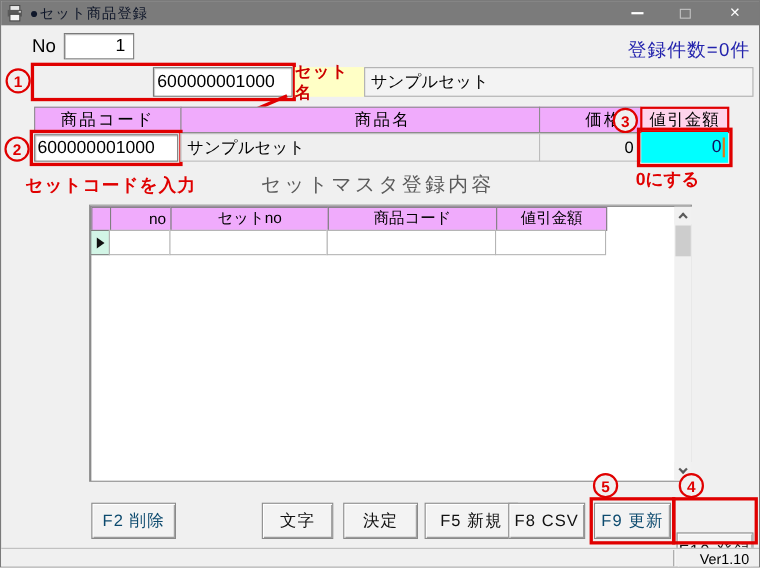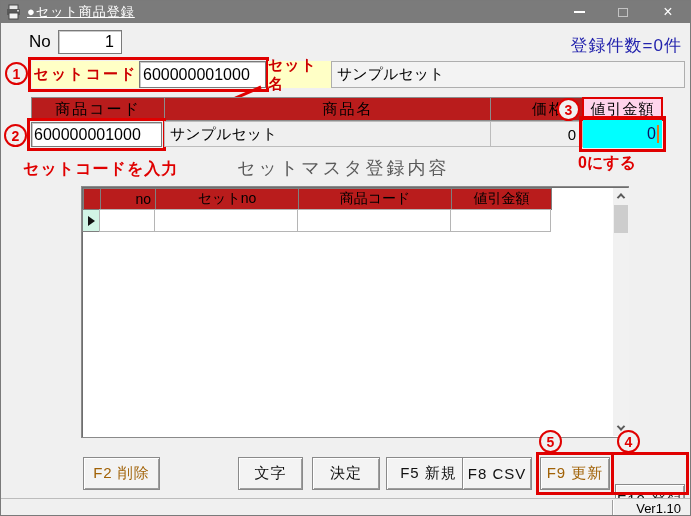--- a/index.html
+++ b/index.html
@@ -1,58 +1,58 @@
 <!DOCTYPE html>
 <html><head>
 <meta charset="utf-8">
 <style>
   html,body{margin:0;padding:0;background:#d8d8d8;}
   *{box-sizing:border-box;font-family:"Liberation Sans","DejaVu Sans",sans-serif;}
   .win{position:relative;width:691px;height:516px;background:#f0f0f0;border:1px solid #7a7a7a;overflow:hidden;}
   .abs{position:absolute;}
   
   .titlebar{left:0;top:0;width:689px;height:22px;background:#7b7b7b;display:flex;align-items:center;}
-  .title-text{color:#ffffff;font-size:13px;margin-left:5px;letter-spacing:1px;text-decoration:underline;}
+  .title-text{color:#0f172a;font-size:13px;margin-left:5px;letter-spacing:1px;}
   .tb-btn{position:absolute;top:0;height:22px;width:44px;display:flex;align-items:center;justify-content:center;}
   .min-glyph{width:11px;height:2px;background:#ffffff;}
   .max-glyph{width:10px;height:9px;border:1px solid #c3c3c3;}
   .close-glyph{color:#ffffff;font-size:16px;line-height:16px;}
   
   .sunken{background:#ffffff;border:1px solid #7a7a7a;box-shadow:inset 1px 1px 0 #c9c9c9;}
   .flatfield{background:#f3f3f3;border:1px solid #aeaeae;}
   
   .redbox{border:3px solid #e00000;background:transparent;pointer-events:none;}
   .badge{width:23px;height:23px;border:2px solid #e00000;border-radius:50%;color:#e00000;
          font-weight:bold;font-size:14px;display:flex;align-items:center;justify-content:center;}
   .redtext{color:#e00000;font-weight:bold;}
   
   .ylabel{background:#ffffc6;color:#cc0000;font-weight:bold;font-size:15px;
           display:flex;align-items:center;justify-content:center;letter-spacing:1px;}
   
-  .mint{background:#b91c1c;}
+  .mint{background:#f0abfc;}
   .hcell{border:1px solid #8c8c8c;font-size:15px;letter-spacing:2px;display:flex;align-items:center;justify-content:center;color:#000;}
   .dcell{background:#efefef;border:1px solid #bcbcbc;font-size:15px;display:flex;align-items:center;}
   
   .grid-wrap{background:#ffffff;border:1px solid #8a8a8a;box-shadow:inset 1px 1px 0 #6e6e6e;}
   .grow{display:flex;}
   .gcell{border:1px solid #7f7f7f;margin-left:-1px;font-size:14px;display:flex;align-items:center;justify-content:center;height:22px;}
   .gcell.first{margin-left:0;}
   .rcell{border:1px solid #b5b5b5;margin-left:-1px;height:23px;background:#ffffff;display:flex;align-items:center;}
   .tri-right{width:0;height:0;border-left:7px solid #111;border-top:5px solid transparent;border-bottom:5px solid transparent;}
   
   .sb{background:#f1f1f1;}
   .sb-btn{width:16px;height:16px;display:flex;align-items:center;justify-content:center;background:#f1f1f1;}
   .chev{width:6px;height:6px;border-left:2px solid #5a5a5a;border-top:2px solid #5a5a5a;}
   .chev.up{transform:rotate(45deg) translate(1px,1px);}
   .chev.down{transform:rotate(225deg) translate(1px,1px);}
   .sb-thumb{width:14px;margin-left:1px;background:#cdcdcd;}
   
   .btn{background:#f3f3f3;border:1px solid #8a8a8a;box-shadow:inset 1px 1px 0 #ffffff,inset -1px -1px 0 #9d9d9d;
        font-size:15px;color:#111;display:flex;align-items:center;justify-content:center;letter-spacing:1px;height:33px;}
-  .btn.disabled{color:#a16207;}
+  .btn.disabled{color:#0c4a6e;}
   
   .statusbar{left:0;top:497px;width:689px;height:18px;background:#f0f0f0;border-top:1px solid #bcbcbc;}
   .status-div{position:absolute;top:499px;left:611px;width:2px;height:15px;border-left:1px solid #9e9e9e;border-right:1px solid #ffffff;}
 </style>
 </head>
 <body>
 
 <div class="win">
 
   <div class="abs titlebar">
@@ -74,21 +74,20 @@
     <span class="close-glyph">×</span>
   </div>
 
   <div class="abs" style="left:28px;top:31px;font-size:17px;color:#000;">No</div>
   <div class="abs sunken" style="left:57px;top:29px;width:64px;height:24px;font-size:16px;
        display:flex;align-items:center;justify-content:flex-end;padding-right:7px;">1</div>
   <div class="abs" style="right:8px;top:33px;font-size:17px;color:#2323ad;letter-spacing:1px;">登録件数=0件</div>
 
   <div class="abs badge" style="left:4px;top:61px;">1</div>
   <div class="abs redbox" style="left:27px;top:56px;width:241px;height:35px;"></div>
-  <div class="abs ylabel" style="left:31px;top:60px;width:107px;height:27px;letter-spacing:2px;">セットコード</div>
   <div class="abs sunken" style="left:138px;top:60px;width:127px;height:27px;font-size:16px;
        display:flex;align-items:center;padding-left:3px;">600000001000</div>
   <div class="abs ylabel" style="left:267px;top:60px;width:63px;height:27px;">セット名</div>
   <div class="abs flatfield" style="left:330px;top:60px;width:354px;height:27px;font-size:15px;
        display:flex;align-items:center;padding-left:5px;color:#000;">サンプルセット</div>
 
   <svg class="abs" style="left:150px;top:80px;pointer-events:none;" width="130" height="60">
     <defs>
       <marker id="ah" markerWidth="8" markerHeight="8" refX="6" refY="3" orient="auto">
         <path d="M0,0 L7,3 L0,6 z" fill="#e00000"></path>

